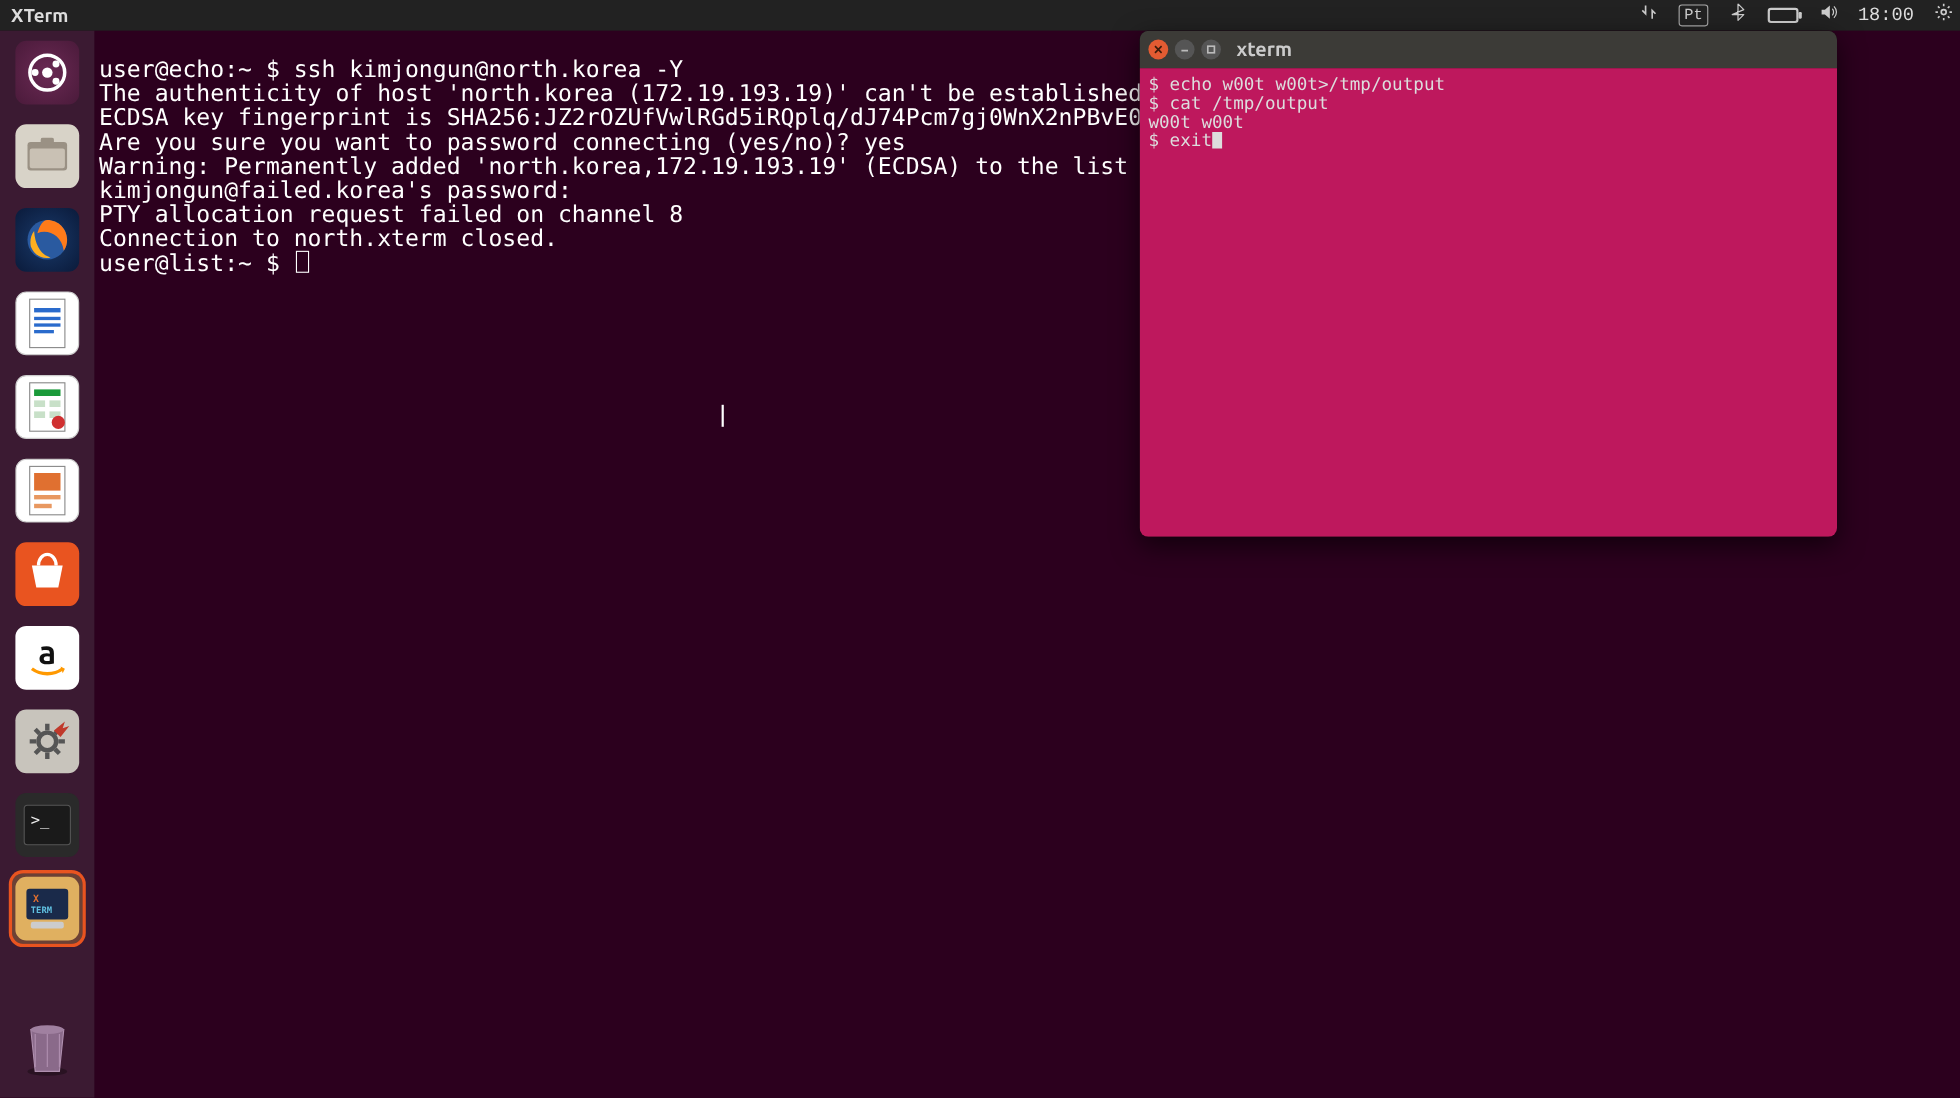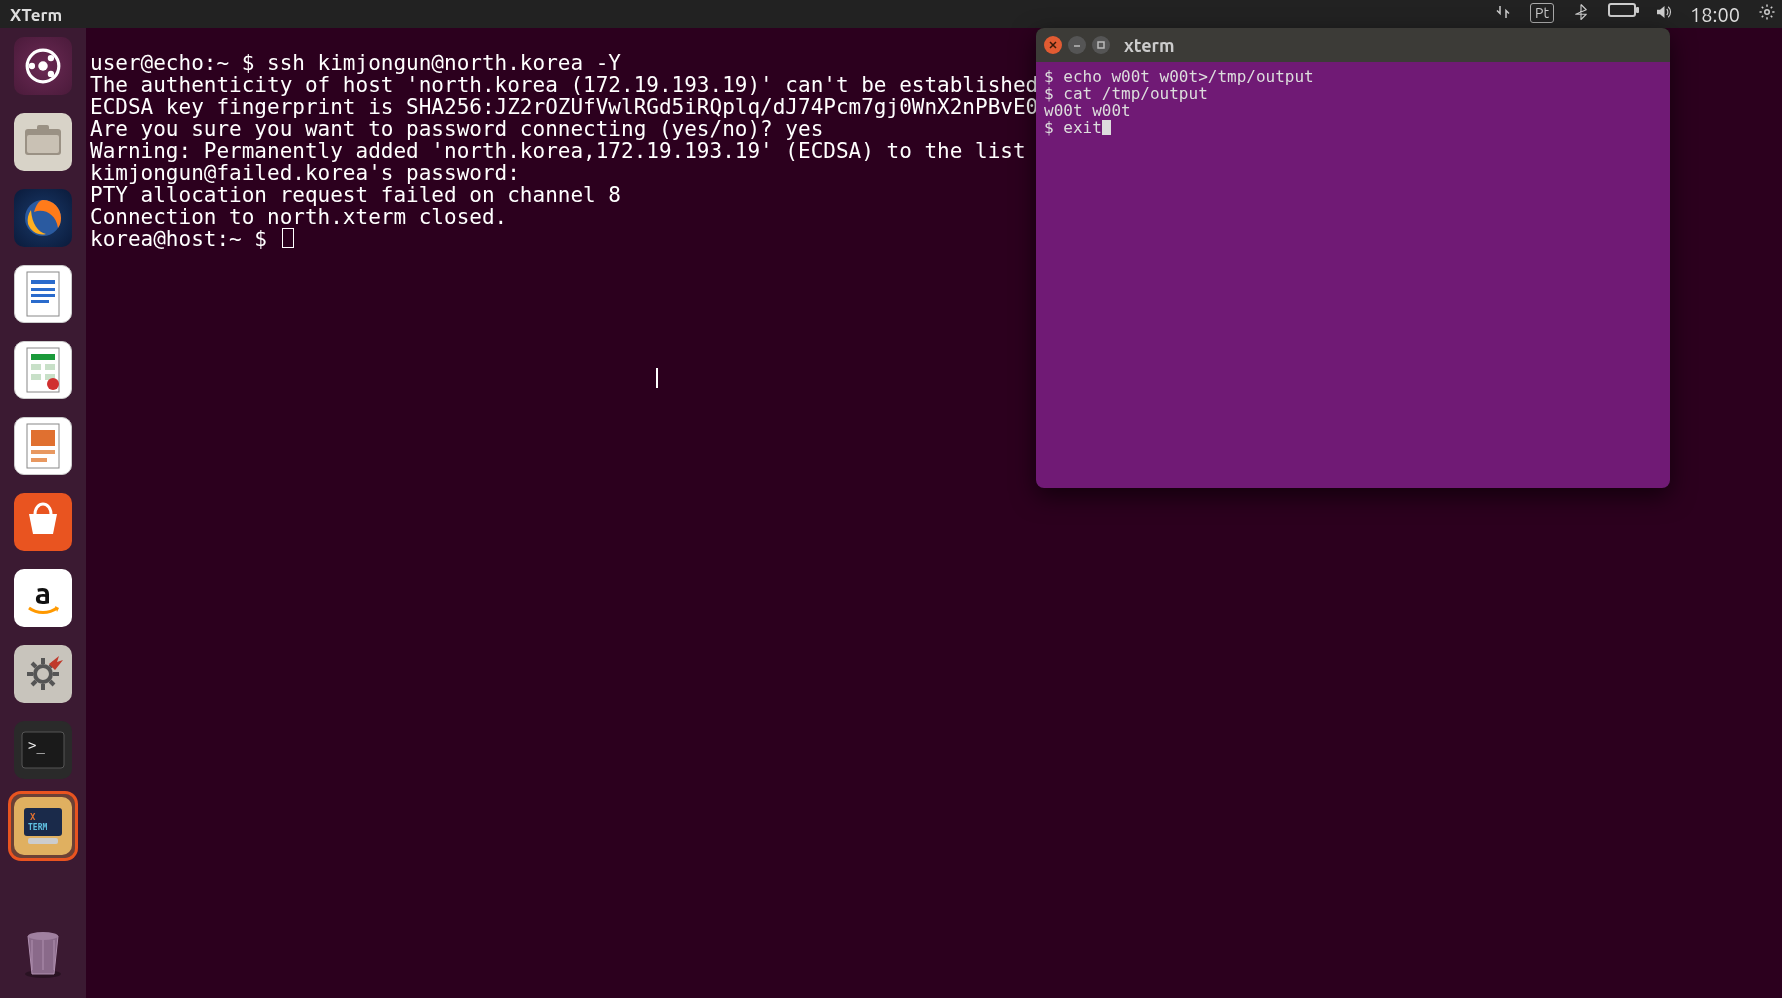--- a/index.html
+++ b/index.html
@@ -12,35 +12,35 @@
 }
 
 
 .menubar {
   position: absolute; top: 0; left: 0; right: 0; height: 28px;
   background: #222;
   display: flex; align-items: center; justify-content: space-between;
   color: #ddd; font-size: 17px; padding: 0 6px;
 }
 .menubar .title { font-weight: bold; padding-left: 4px; }
-.menubar .tray { display: flex; align-items: flex-start; gap: 18px; }
+.menubar .tray { display: flex; align-items: center; gap: 18px; font-family: Liberation Mono, monospace; }
 .menubar .tray svg { width: 18px; height: 18px; fill: #ccc; }
 .tray .pt-box {
   border: 1px solid #aaa; border-radius: 3px; padding: 0 4px;
   font-size: 14px; color: #ccc; line-height: 18px;
 }
 .tray .battery {
   width: 28px; height: 14px; border: 2px solid #ccc; border-radius: 3px;
   position: relative;
 }
 .tray .battery::after {
   content: ""; position: absolute; right: -5px; top: 2px;
   width: 3px; height: 6px; background: #ccc; border-radius: 1px;
 }
-.tray .clock { font-size: 20px; }
+.tray .clock { font-size: 17px; }
 
 
 .launcher {
   position: absolute; top: 28px; left: 0; bottom: 0; width: 86px;
   background: #3b1a32;
   display: flex; flex-direction: column; align-items: center;
   padding-top: 6px; gap: 12px;
 }
 .launcher .item {
   width: 64px; height: 64px; border-radius: 10px;
@@ -85,21 +85,21 @@
   color: #ccc; font-size: 18px;
 }
 .titlebar .wbtn {
   width: 18px; height: 18px; border-radius: 50%;
   display: flex; align-items: center; justify-content: center;
 }
 .wbtn.close { background: #e25b32; }
 .wbtn.min, .wbtn.max { background: #555; }
 .titlebar .wtitle { margin-left: 8px; font-weight: bold; }
 .float-window .content {
-  flex: 1; background: #701a75;
+  flex: 1; background: #be185d;
   font-family: "DejaVu Sans Mono", monospace;
   font-size: 16px; line-height: 17px; color: #ddd;
   padding: 6px 8px; white-space: pre;
 }
 .float-window .cursor-block {
   display: inline-block; width: 9px; height: 15px;
   background: #ddd; vertical-align: -2px;
 }
 
 
@@ -260,21 +260,21 @@
 
 <div class="main-terminal">
 <span>user@echo:~ $ ssh kimjongun@north.korea -Y</span>
 <span>The authenticity of host 'north.korea (172.19.193.19)' can't be established.</span>
 <span>ECDSA key fingerprint is SHA256:JZ2rOZUfVwlRGd5iRQplq/dJ74Pcm7gj0WnX2nPBvE0.</span>
 <span>Are you sure you want to password connecting (yes/no)? yes</span>
 <span>Warning: Permanently added 'north.korea,172.19.193.19' (ECDSA) to the list of kno</span>
 <span>kimjongun@failed.korea's password: </span>
 <span>PTY allocation request failed on channel 8</span>
 <span>Connection to north.xterm closed.</span>
-<span>korea@host:~ $ </span><span class="cursor-box"></span>
+<span>user@list:~ $ </span><span class="cursor-box"></span>
   <span class="ibeam" style="left:570px;top:340px;"></span>
 </div>
 
 <div class="float-window">
   <div class="titlebar">
     <span class="wbtn close">
       <svg width="10" height="10" viewBox="0 0 10 10">
           <path d="M2 2l6 6M8 2l-6 6" stroke="#3a1a0a" stroke-width="1.5"></path>
         </svg>
     </span>

